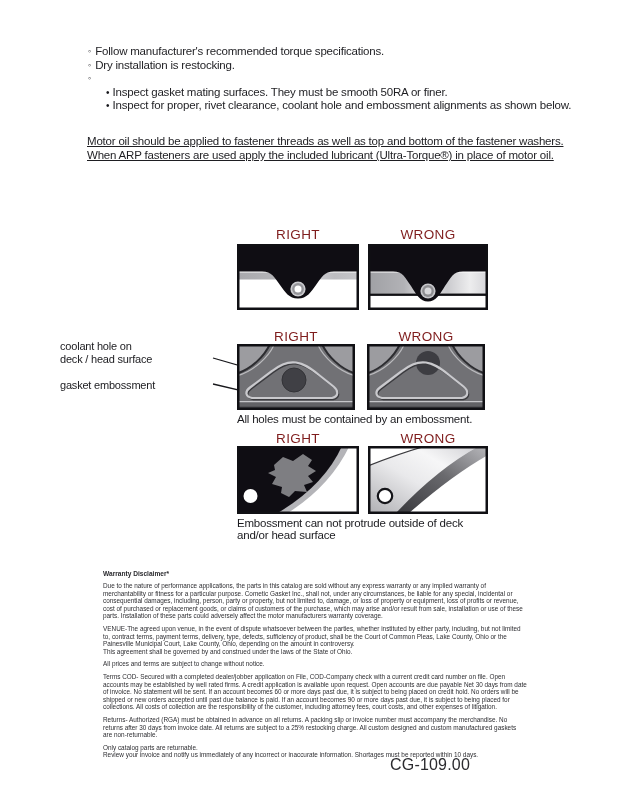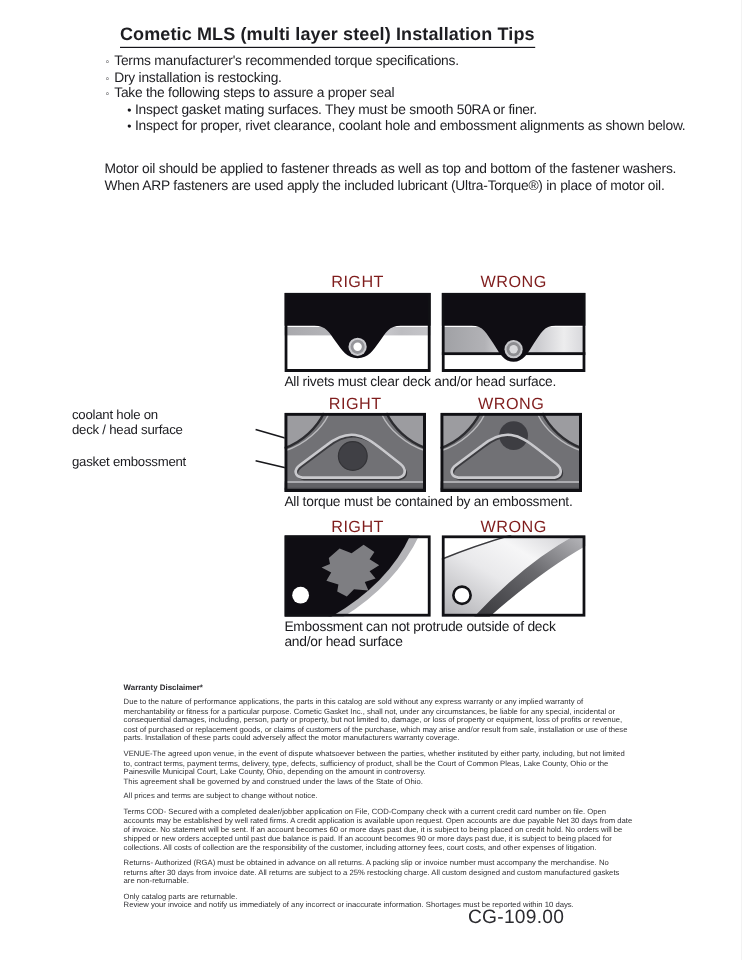--- a/index.html
+++ b/index.html
@@ -11,51 +11,47 @@
   .abs{position:absolute;}
   .title{
     font-size:15px;font-weight:bold;letter-spacing:.1px;
     border-bottom:1.6px solid #15151a;padding-bottom:2px;display:inline-block;
   }
   .body-line{font-size:11.5px;letter-spacing:-.2px;white-space:nowrap;}
   .bullet-row{display:flex;align-items:flex-start;}
   .marker1{font-size:9px;line-height:13px;margin-right:4px;color:#2a2a2e;}
   .marker2{font-size:10px;line-height:13px;margin-right:3px;color:#15151a;}
   .section-head{font-size:13px;font-weight:bold;letter-spacing:-.1px;}
-  .para{font-size:11.5px;line-height:14.2px;letter-spacing:-.2px;white-space:pre-line;}
+  .para{font-size:11.5px;line-height:14.2px;letter-spacing:-.2px;white-space:pre-line;text-decoration:underline;}
   .dg-label{font-size:13.5px;letter-spacing:.4px;text-align:center;color:#7f1d1d;}
   .dg-caption{font-size:11.5px;letter-spacing:-.2px;color:#1b1b1f;white-space:pre-line;}
   .callout{font-size:11px;line-height:12.5px;letter-spacing:-.2px;text-align:left;white-space:pre-line;color:#1b1b1f;}
   .dbox{position:absolute;}
   .dbox svg{display:block;}
   .disc{width:424px;}
   .disc-head{font-size:6.6px;font-weight:bold;color:#2a2a2e;margin:0 0 5px 0;}
   .disc p{font-size:6.4px;line-height:7.6px;color:#2e2e32;margin:0 0 5px 0;white-space:pre-line;}
   .page-code{font-size:16px;letter-spacing:.2px;color:#2b2b2f;}
 </style>
 </head>
 <body>
 
 <div id="page">
 
-  <div class="abs" style="left:100px;top:20px;">
-    <span class="title">Cometic MLS (multi layer steel) Installation Tips</span>
-  </div>
 
   <div class="abs bullet-row" style="left:88px;top:45px;">
     <span class="marker1">◦</span>
-    <span class="body-line">Terms manufacturer's recommended torque specifications.</span>
+    <span class="body-line">Follow manufacturer's recommended torque specifications.</span>
   </div>
   <div class="abs bullet-row" style="left:88px;top:58.5px;">
     <span class="marker1">◦</span>
     <span class="body-line">Dry installation is restocking.</span>
   </div>
   <div class="abs bullet-row" style="left:88px;top:72px;">
     <span class="marker1">◦</span>
-    <span class="body-line">Take the following steps to assure a proper seal</span>
   </div>
   <div class="abs bullet-row" style="left:106px;top:85.5px;">
     <span class="marker2">•</span>
     <span class="body-line">Inspect gasket mating surfaces.  They must be smooth 50RA or finer.</span>
   </div>
   <div class="abs bullet-row" style="left:106px;top:99px;">
     <span class="marker2">•</span>
     <span class="body-line">Inspect for proper, rivet clearance, coolant hole and embossment alignments as shown below.</span>
   </div>
 
@@ -103,21 +99,20 @@
       <rect x="0" y="28.5" width="120" height="21" fill="url(#gr2)"></rect>
       <rect x="0" y="49.5" width="120" height="2.4" fill="#101014"></rect>
       <path d="M0 0 H120 V27.5 H95 C85 27.5 83 33.5 77 42 C72 50 68 57.5 60 57.5 C52 57.5 48 50 43 42 C37 33.5 35 27.5 25 27.5 H0 Z" fill="#0f0d13"></path>
       <circle cx="60" cy="47" r="7.6" fill="#c6c6ca"></circle>
       <circle cx="60" cy="47" r="5.9" fill="#8d8d91"></circle>
       <circle cx="60" cy="47" r="3.5" fill="#d9d9dc"></circle>
       <rect x="1.25" y="1.25" width="117.5" height="63.5" fill="none" stroke="#101014" stroke-width="2.5"></rect>
     </svg>
   </div>
 
-  <div class="abs dg-caption" style="left:237px;top:313px;">All rivets must clear deck and/or head surface.</div>
 
   <div class="abs dg-label" style="left:237px;top:329px;width:118px;">RIGHT</div>
   <div class="abs dg-label" style="left:367px;top:329px;width:118px;">WRONG</div>
 
   <div class="abs callout" style="left:60px;top:340px;width:152px;">coolant hole on
 deck / head surface</div>
   <div class="abs callout" style="left:60px;top:379px;width:152px;">gasket embossment</div>
 
   <svg class="abs" style="left:205px;top:352px;" width="100" height="55" viewBox="0 0 100 55">
     <line x1="8" y1="6" x2="88" y2="29" stroke="#17171b" stroke-width="1.3"></line>
@@ -155,21 +150,21 @@
       <circle cx="61" cy="19" r="12" fill="#3d3d42"></circle>
       <path d="M15 54 C8.5 53 7.5 47.5 13 43.5 L35 27 C44.5 19.5 52 17.5 59 18.5 C66.5 19.5 72.5 23.5 82 31 L96.5 42.5 C102 47 101.5 52.5 95 54 Z" fill="none" stroke="#3b3b3f" stroke-width="1.4" transform="translate(1.3,1.5)"></path>
       <path d="M15 54 C8.5 53 7.5 47.5 13 43.5 L35 27 C44.5 19.5 52 17.5 59 18.5 C66.5 19.5 72.5 23.5 82 31 L96.5 42.5 C102 47 101.5 52.5 95 54 Z" fill="none" stroke="#c9c9cd" stroke-width="2.2"></path>
       <rect x="0" y="57" width="118" height="9" fill="#626266"></rect>
       <line x1="0" y1="57.6" x2="118" y2="57.6" stroke="#c6c6ca" stroke-width="1.3"></line>
       <line x1="0" y1="63.5" x2="118" y2="63.5" stroke="#47474b" stroke-width="2.2"></line>
       <rect x="1.25" y="1.25" width="115.5" height="63.5" fill="none" stroke="#101014" stroke-width="2.5"></rect>
     </svg>
   </div>
 
-  <div class="abs dg-caption" style="left:237px;top:413px;">All torque must be contained by an embossment.</div>
+  <div class="abs dg-caption" style="left:237px;top:413px;">All holes must be contained by an embossment.</div>
 
   <div class="abs dg-label" style="left:237px;top:431px;width:122px;">RIGHT</div>
   <div class="abs dg-label" style="left:368px;top:431px;width:120px;">WRONG</div>
 
   <div class="dbox" style="left:237px;top:446px;">
     <svg width="122" height="68" viewBox="0 0 122 68">
       <rect x="0" y="0" width="122" height="68" fill="#ffffff"></rect>
       <path d="M109 -2 Q88 42 38 70" fill="none" stroke="#b4b4b8" stroke-width="8"></path>
       <path d="M0 0 H105 Q87 40 39 68 L0 68 Z" fill="#0f0d13"></path>
       <path d="M37 19 L46 11 L56 15 L66 8 L75 14 L71 20 L79 25 L71 30 L76 36 L67 39 L70 46 L58 45 L52 51 L44 47 L45 41 L35 38 L39 31 L31 27 L38 24 Z" fill="#7e7e82"></path>

